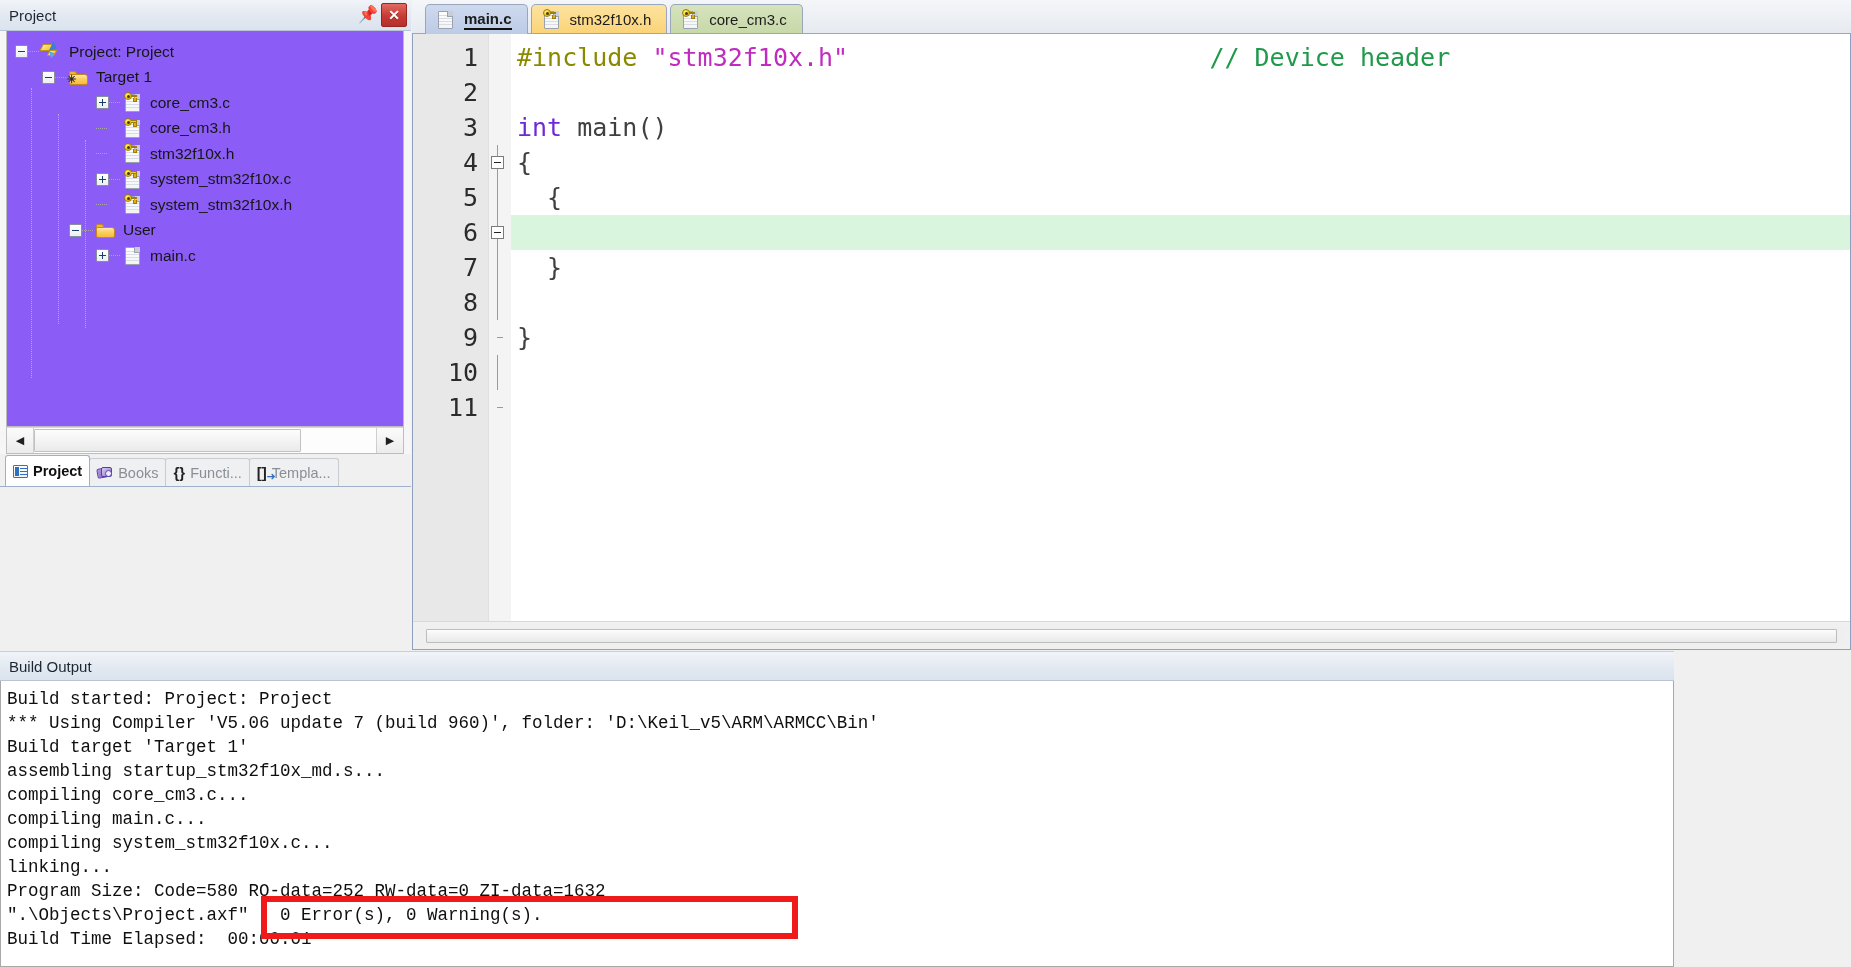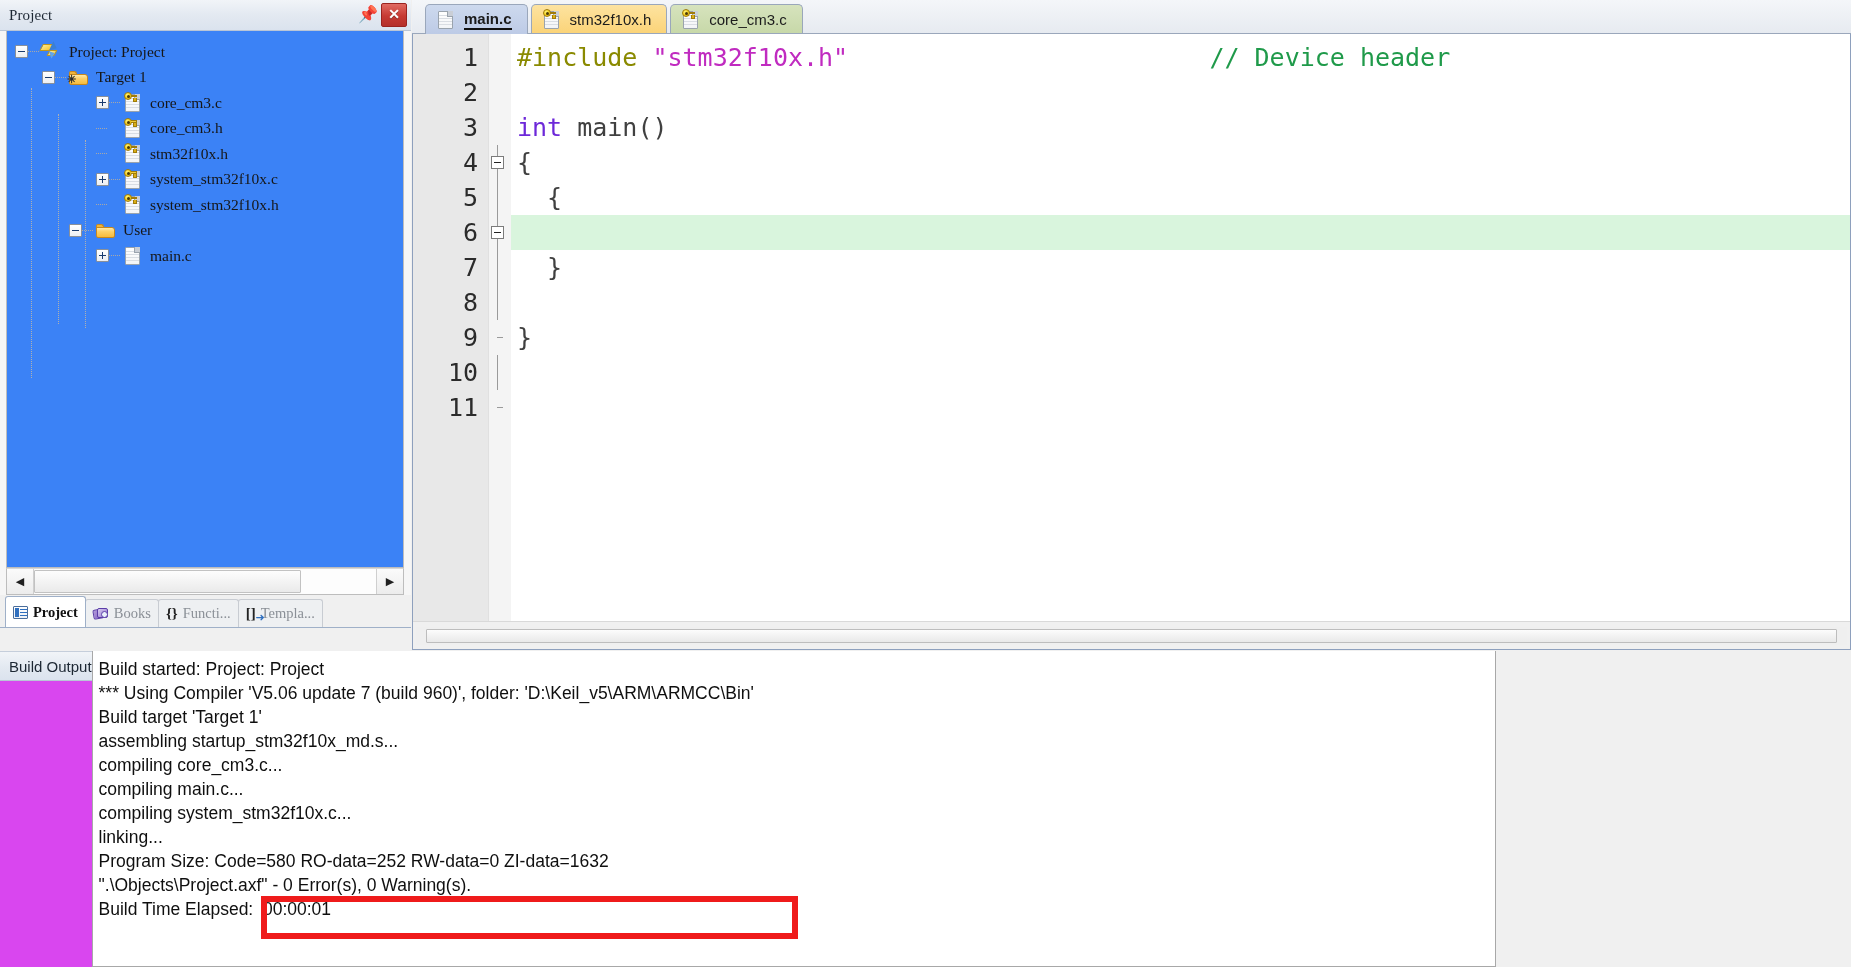--- a/index.html
+++ b/index.html
@@ -15,25 +15,24 @@
     position: relative;
     width: 1851px;
     height: 967px;
     background: #f0f0f0;
   }
 
   
   #project-panel {
     position: absolute;
     left: 0; top: 0;
-    width: 411px; height: 628px;
+    width: 411px; height: 487px;
     background: #f6f6f6;
     display: flex;
     flex-direction: column;
-    font-family: Liberation Serif, serif;
   }
   .panel-caption {
     height: 31px;
     background: linear-gradient(to bottom, #f1f4f8 0%, #e3e9f1 50%, #dbe3ee 100%);
     border-bottom: 1px solid #b9c5d6;
     display: flex;
     align-items: center;
     padding: 0 2px 0 9px;
     position: relative;
   }
@@ -62,21 +61,21 @@
     cursor: pointer;
     margin-right: 2px;
   }
   .close-btn span {
     color: #fff; font-size: 14px; font-weight: bold; line-height: 1;
     text-shadow: 0 1px 0 rgba(0,0,0,.35);
   }
 
   #tree-wrap {
     flex: 1;
-    background: #3b82f6;
+    background: #8b5cf6;
     border: 1px solid #bdbdbd;
     border-top: none;
     margin: 0 7px 0 6px;
     overflow: hidden;
     position: relative;
   }
   #tree {
     padding: 8px 0 0 0;
     font-size: 15.5px;
     color: #1f1f1f;
@@ -504,24 +503,24 @@
     position: absolute; left: 10px; right: 10px; top: 2px; height: 14px;
     background: linear-gradient(to bottom,#fcfcfc,#e9e9e9);
     border: 1px solid #bdbdbd;
     border-radius: 1px;
   }
 
   
   #build-panel {
     position: absolute;
     left: 0; top: 651px;
-    width: 1496px; height: 316px;
+    width: 1674px; height: 316px;
     background: #d946ef;
     display: flex;
-    flex-direction: row;
+    flex-direction: column;
   }
   #build-caption {
     height: 30px;
     background: linear-gradient(to bottom,#f1f4f8 0%,#e3e9f1 55%,#dbe3ee 100%);
     border-top: 1px solid #c5cedb;
     border-bottom: 1px solid #b9c5d6;
     display: flex; align-items: center;
     padding-left: 9px;
     font-size: 15px;
     color: #1d2733;
@@ -530,21 +529,21 @@
     flex: 1;
     background: #ffffff;
     border: 1px solid #a8a8a8;
     border-top: none;
     margin: 0;
     position: relative;
     overflow: hidden;
     padding: 6px 0 0 6px;
   }
   .bline {
-    font-family: Liberation Sans, sans-serif;
+    font-family: Liberation Mono, monospace;
     font-size: 17.5px;
     line-height: 24px;
     color: #0f0f0f;
     white-space: pre;
   }
   #redbox {
     position: absolute;
     left: 261px; top: 896px;
     width: 537px; height: 43px;
     border: 6px solid #ef1b1b;

